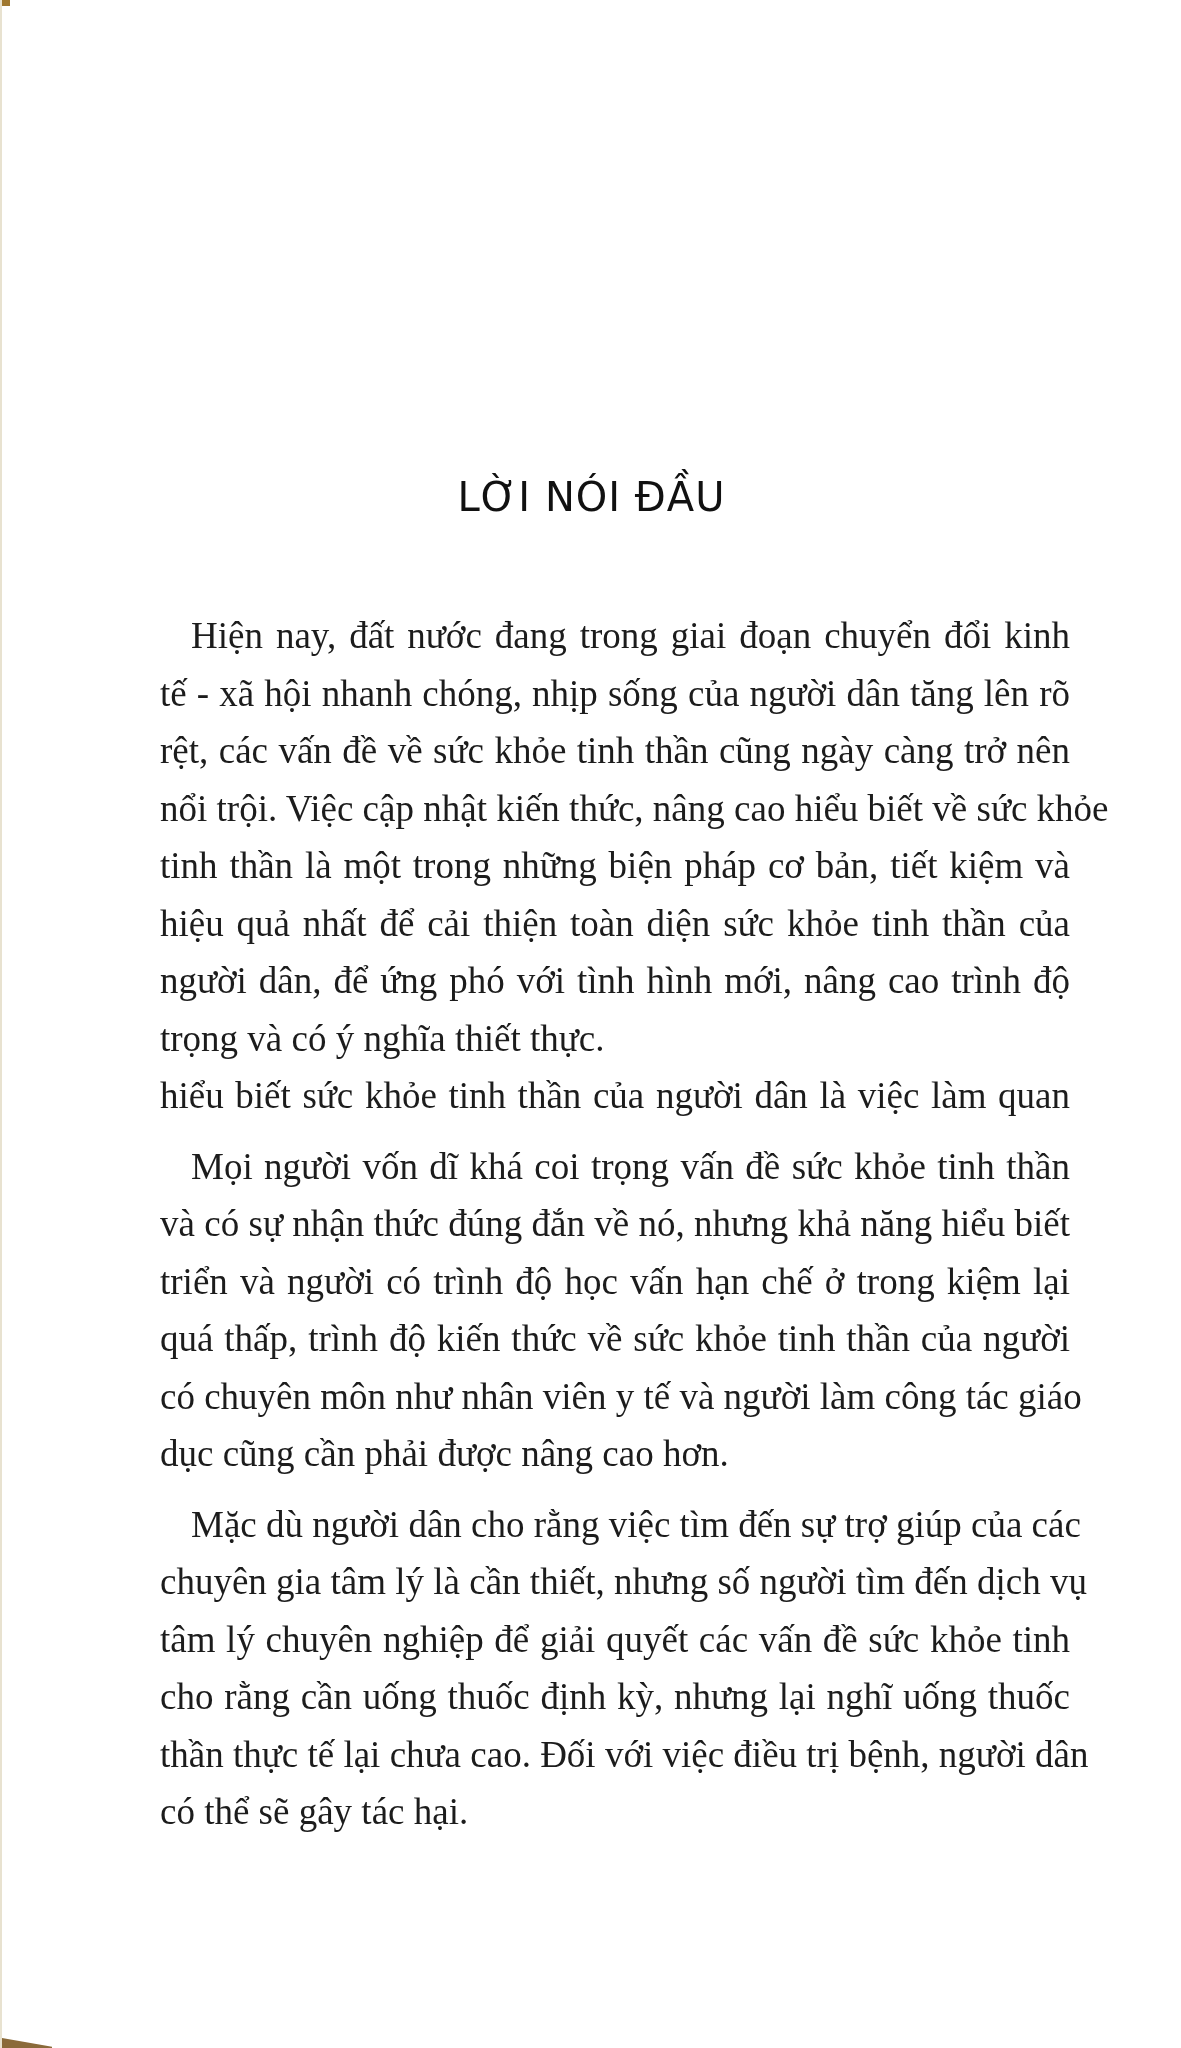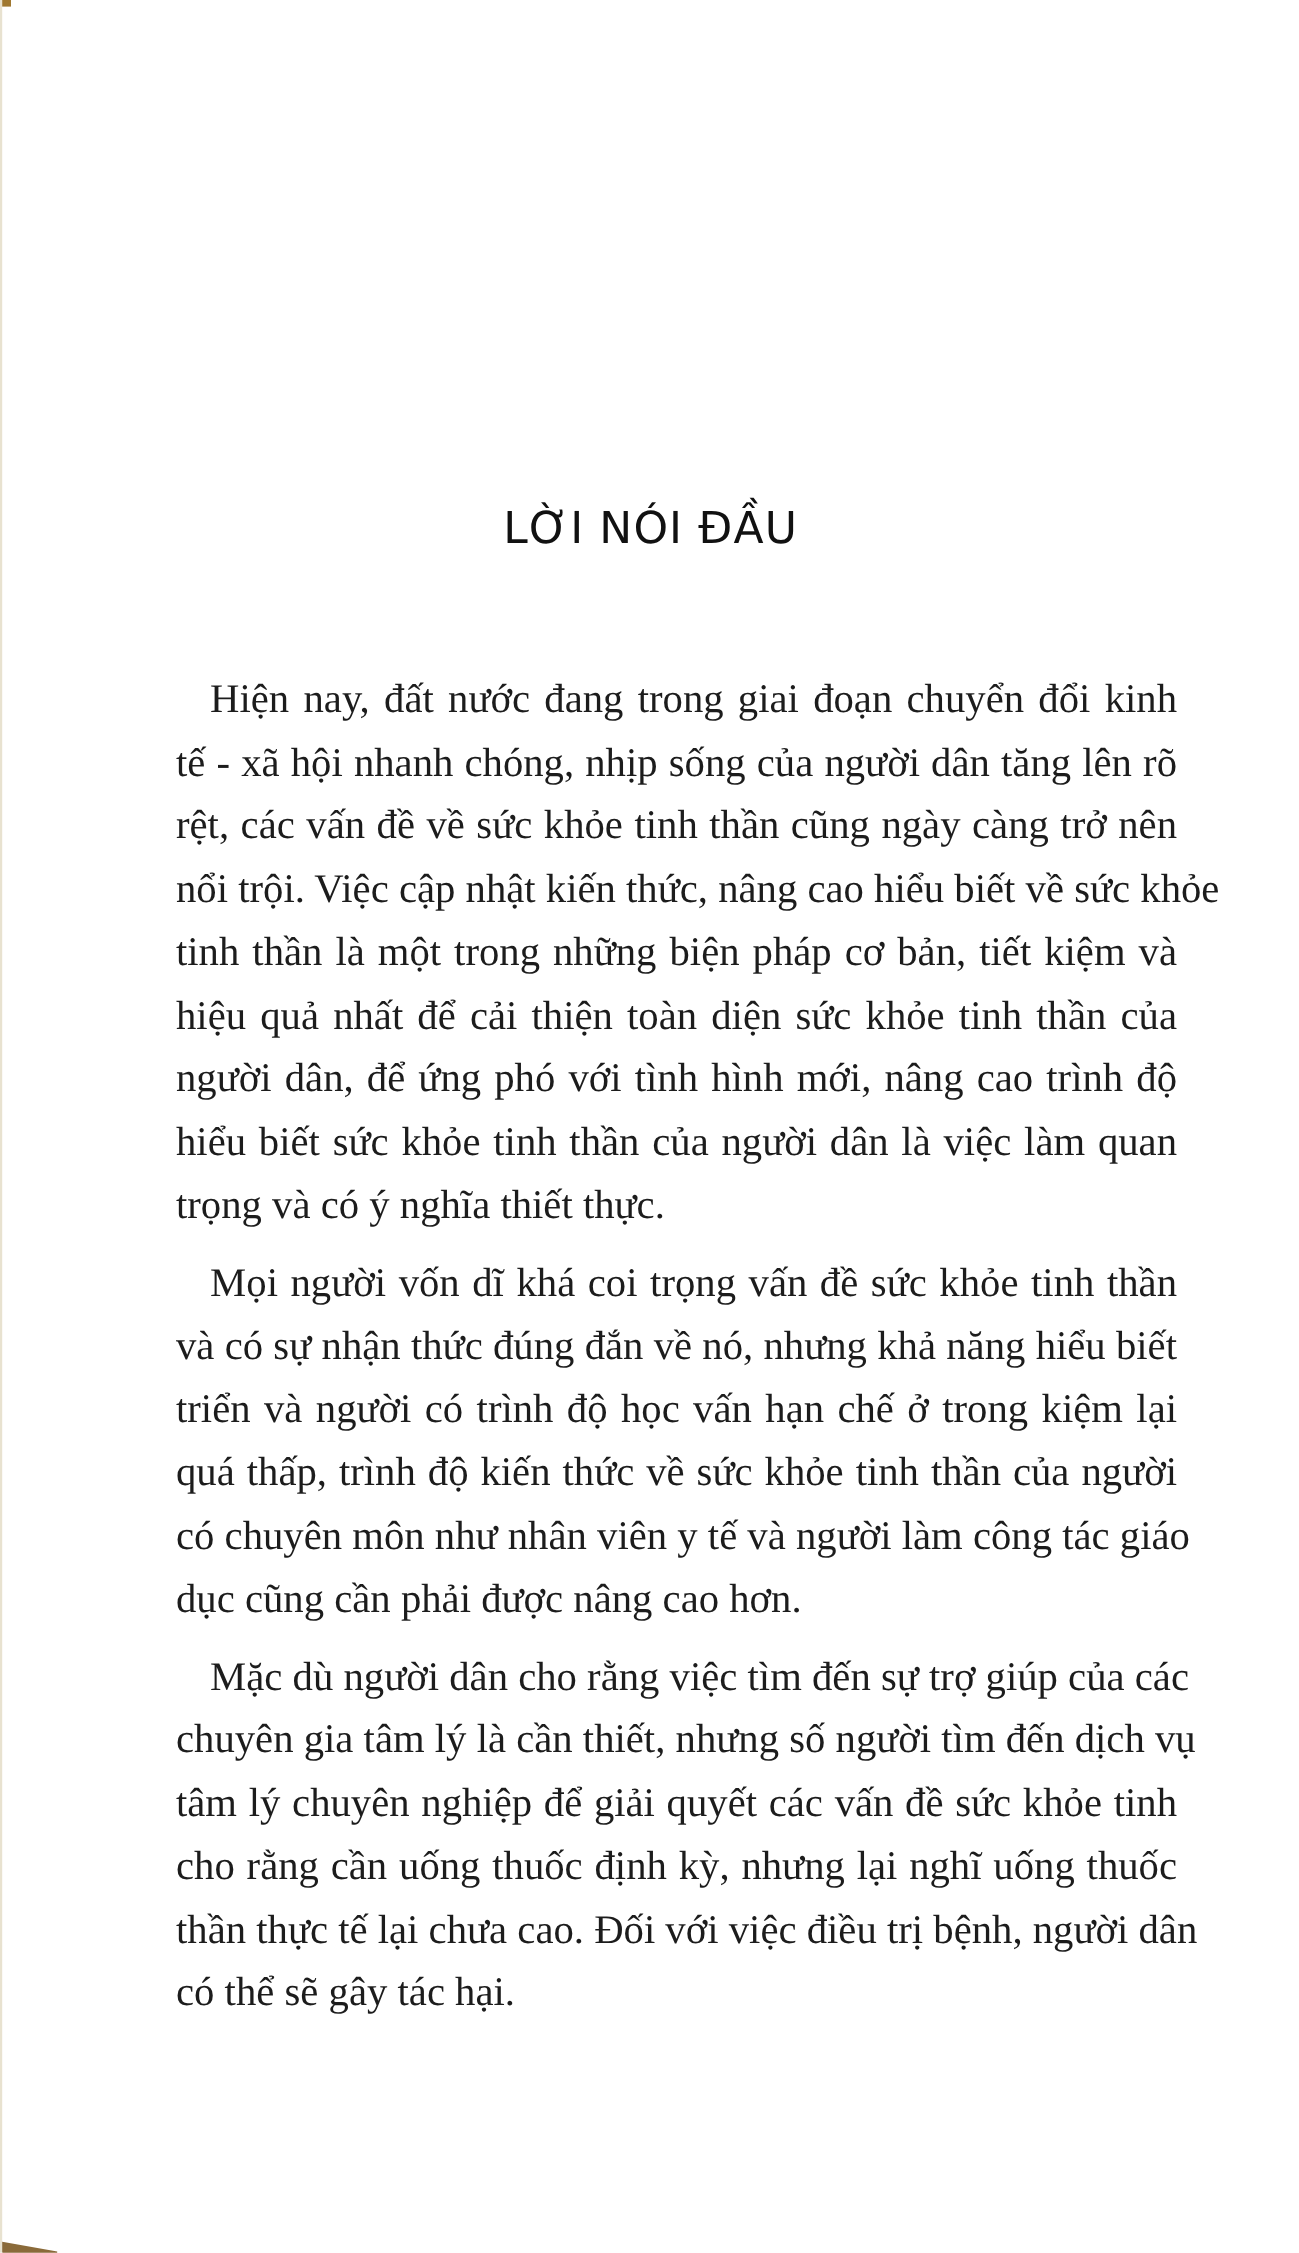--- a/index.html
+++ b/index.html
@@ -40,21 +40,21 @@
     .title {
       position: absolute;
       left: 0; right: 0;
       top: 458px;
       text-align: center;
       font-family: "DejaVu Sans", "Liberation Sans", sans-serif;
       font-size: 40px;
       font-weight: normal;
       letter-spacing: 1px;
       color: #111;
-      margin: 0;
+      margin: 16px;
     }
     .body-text {
       position: absolute;
       left: 158px;
       width: 910px;
       top: 607px;
     }
     .para {
       margin: 0 0 13px 0;
       font-size: 37px;
@@ -84,22 +84,22 @@
 
   <div class="body-text">
     <p class="para" style="text-indent: 0px;">
       <span class="line" style="text-indent: 31px;">Hiện nay, đất nước đang trong giai đoạn chuyển đổi kinh</span>
       <span class="line">tế - xã hội nhanh chóng, nhịp sống của người dân tăng lên rõ</span>
       <span class="line">rệt, các vấn đề về sức khỏe tinh thần cũng ngày càng trở nên</span>
       <span class="line">nổi trội. Việc cập nhật kiến thức, nâng cao hiểu biết về sức khỏe</span>
       <span class="line">tinh thần là một trong những biện pháp cơ bản, tiết kiệm và</span>
       <span class="line">hiệu quả nhất để cải thiện toàn diện sức khỏe tinh thần của</span>
       <span class="line">người dân, để ứng phó với tình hình mới, nâng cao trình độ</span>
+      <span class="line last">trọng và có ý nghĩa thiết thực.</span>
       <span class="line">hiểu biết sức khỏe tinh thần của người dân là việc làm quan</span>
-      <span class="line last">trọng và có ý nghĩa thiết thực.</span>
     </p>
     <p class="para" style="text-indent: 0px;">
       <span class="line" style="text-indent: 31px;">Mọi người vốn dĩ khá coi trọng vấn đề sức khỏe tinh thần</span>
       <span class="line">và có sự nhận thức đúng đắn về nó, nhưng khả năng hiểu biết</span>
       <span class="line">triển và người có trình độ học vấn hạn chế ở trong kiệm lại</span>
       <span class="line">quá thấp, trình độ kiến thức về sức khỏe tinh thần của người</span>
       <span class="line">có chuyên môn như nhân viên y tế và người làm công tác giáo</span>
       <span class="line last">dục cũng cần phải được nâng cao hơn.</span>
     </p>
     <p class="para" style="text-indent: 0px;">

